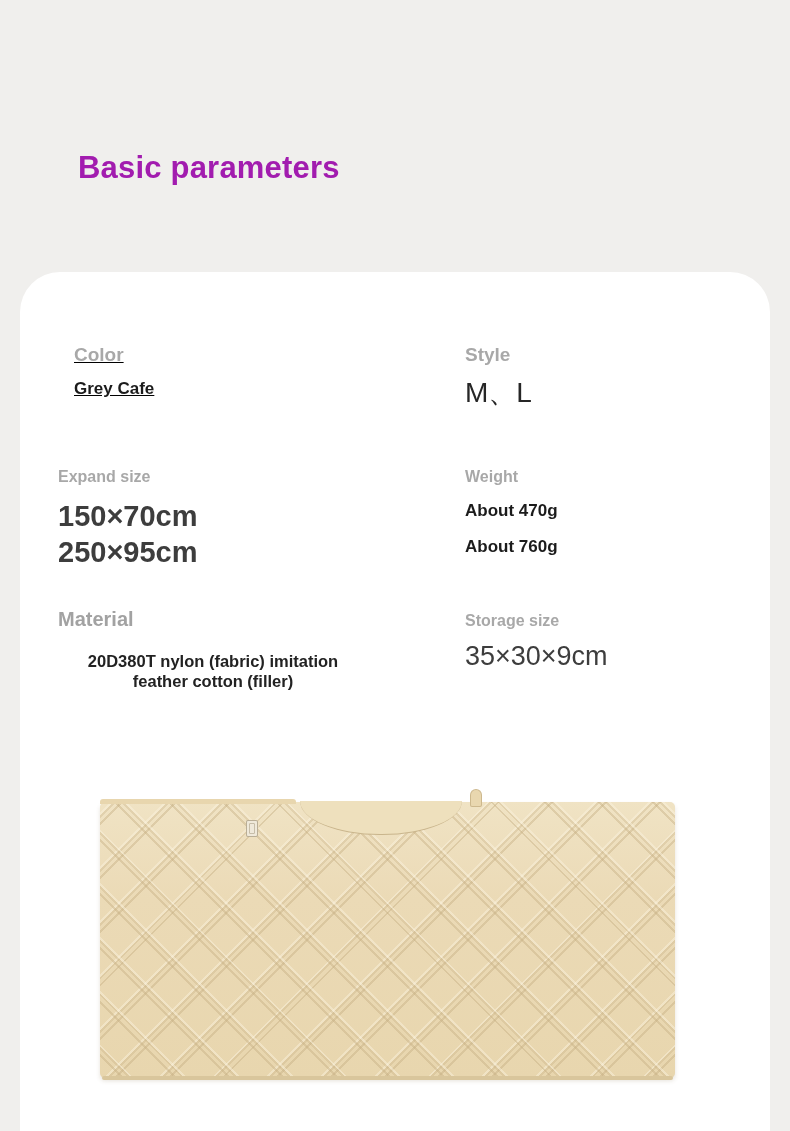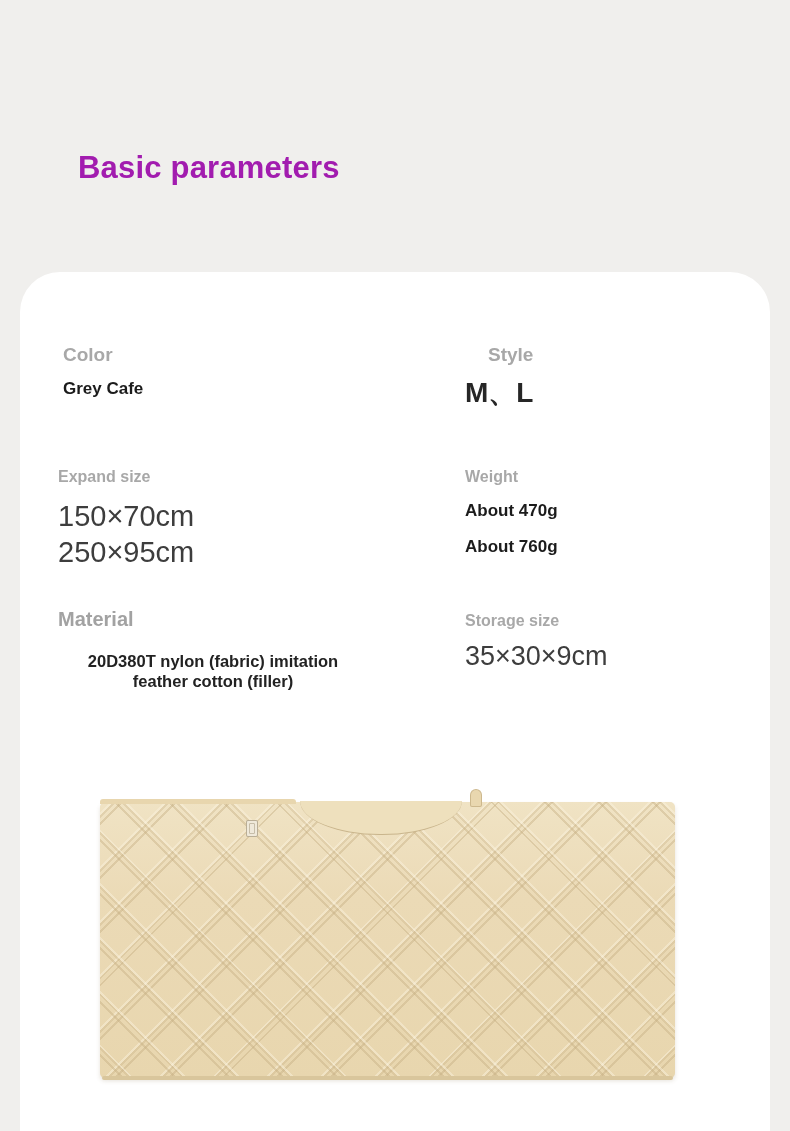--- a/index.html
+++ b/index.html
@@ -13,42 +13,42 @@
   .title {
     position:absolute; left:78px; top:150px;
     font-size:31px; font-weight:700; color:#a21caf; letter-spacing:.2px;
   }
   .card {
     position:absolute; left:20px; right:20px; top:272px; bottom:0;
     background:#ffffff;
     border-radius:40px 40px 0 0;
   }
   .cell { position:absolute; }
-  .cell-color   { left:43px;  top:72px;  }
+  .cell-color   { left:54px;  top:72px;text-decoration:underline;  }
   .cell-style   { left:445px; top:72px;  }
   .cell-expand  { left:38px;  top:196px; }
   .cell-weight  { left:445px; top:196px; }
   .cell-material{ left:38px;  top:336px; width:310px; }
   .cell-storage { left:445px; top:340px; }
 
   .label { font-weight:700; color:#a8a8a8; }
   .label.lg { font-size:19px; }
   .label.md { font-size:20px; color:#a2a2a2; }
   .label.sm { font-size:16px; }
 
   .cell-color .label   { margin-bottom:13px; }
-  .cell-style .label   { margin-bottom:8px;text-align:right; }
+  .cell-style .label   { margin-bottom:8px; }
   .cell-expand .vals   { margin-top:12px; }
   .cell-weight .vals   { margin-top:14px; }
   .cell-material .vals { margin-top:20px; }
   .cell-storage .vals  { margin-top:8px; }
 
   .v-bold  { font-size:17px; font-weight:700; color:#1b1b1b; }
-  .v-style { font-size:28px; font-weight:700; color:#262626; }
-  .v-big   { font-size:29px; font-weight:400; color:#3d3d3d; line-height:36px; }
+  .v-style { font-size:28px; font-weight:400; color:#262626; }
+  .v-big   { font-size:29px; font-weight:700; color:#3d3d3d; line-height:36px; }
   .v-big27 { font-size:27px; font-weight:400; color:#3d3d3d; line-height:36px; }
   .v-weight{ font-size:17px; font-weight:700; color:#1b1b1b; line-height:21px; margin-bottom:15px; }
   .v-mat   { font-size:16.5px; font-weight:700; color:#222; line-height:20px;text-align:center; }
 
   
   .mat {
     position:absolute; left:80px; top:530px; width:575px; height:276px;
     background-color:#ebdab6;
     background-image:
       repeating-linear-gradient(45deg,

